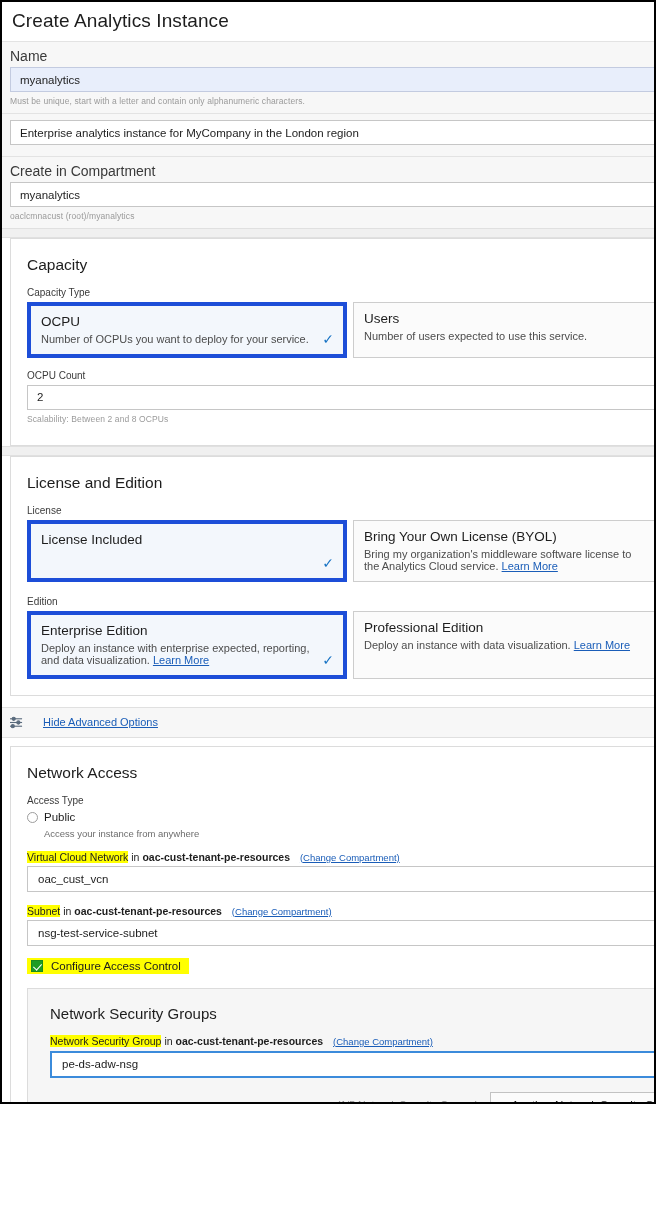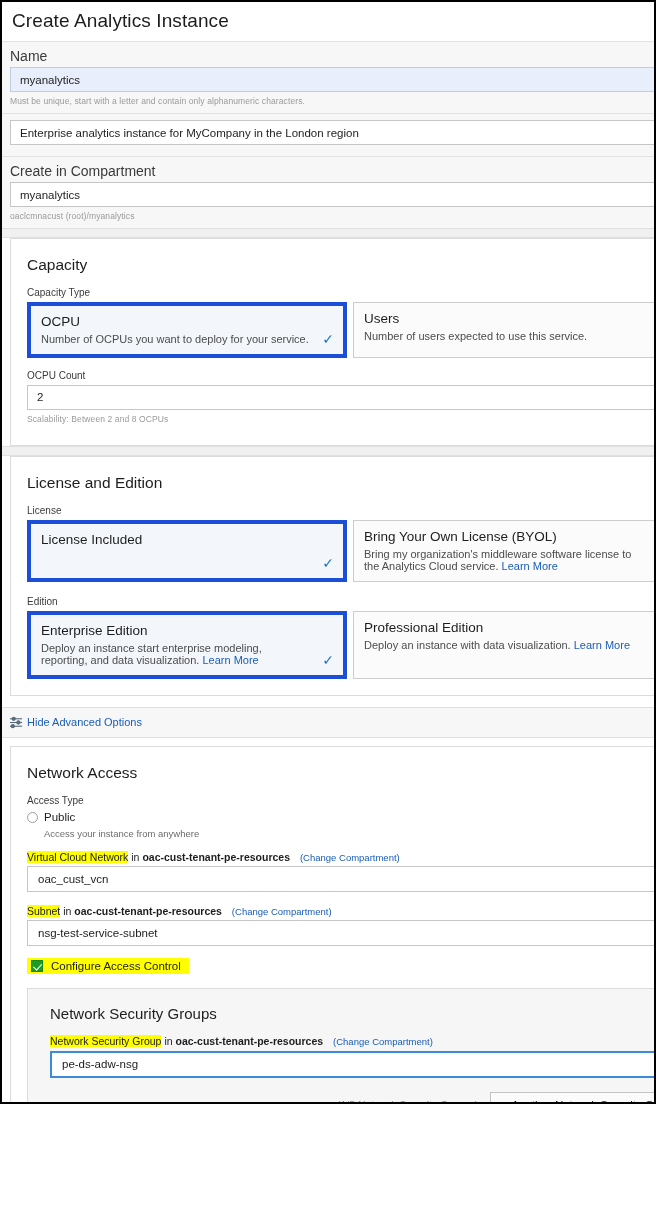--- a/index.html
+++ b/index.html
@@ -126,37 +126,38 @@
   .choice-check {
     position: absolute;
     right: 9px;
     bottom: 8px;
     color: #1773c4;
     font-size: 14px;
     line-height: 14px;
   }
   .lnk {
     color: #1a5db8;
+    text-decoration: underline;
     cursor: pointer;
   }
 
   
   .gap-band {
     height: 10px;
     background: #f0f0f0;
     border-top: 1px solid #e0e0e0;
     border-bottom: 1px solid #e0e0e0;
   }
   .thin-gap { height: 11px; background:#ffffff; }
 
   
   .adv-bar {
     display: flex;
     align-items: center;
-    gap: 3px;
+    gap: 19px;
     padding: 8px 0 8px 7px;
     background: #f7f7f7;
     border-top: 1px solid #e0e0e0;
     border-bottom: 1px solid #e0e0e0;
   }
   .adv-bar .lnk { font-size: 11px; }
   .sliders-ico { width: 15px; height: 13px; display:block; }
 
   
   .radio-line {
@@ -369,21 +370,21 @@
       <div class="choice tall">
         <div class="choice-head">Bring Your Own License (BYOL)</div>
         <div class="choice-desc"><span>Bring my organization's middleware software license to the Analytics Cloud service.</span> <span class="lnk">Learn More</span></div>
       </div>
     </div>
     <div style="height:14px"></div>
     <div class="panel-sublabel">Edition</div>
     <div class="choice-row">
       <div class="choice tall selected">
         <div class="choice-head">Enterprise Edition</div>
-        <div class="choice-desc"><span>Deploy an instance start enterprise modeling, reporting, and data visualization.</span> <span class="lnk">Learn More</span></div>
+        <div class="choice-desc"><span>Deploy an instance with enterprise expected, reporting, and data visualization.</span> <span class="lnk">Learn More</span></div>
         <div class="choice-check">✓</div>
       </div>
       <div class="choice tall">
         <div class="choice-head">Professional Edition</div>
         <div class="choice-desc"><span>Deploy an instance with data visualization.</span> <span class="lnk">Learn More</span></div>
       </div>
     </div>
     <div style="height:16px"></div>
   </div>
 

